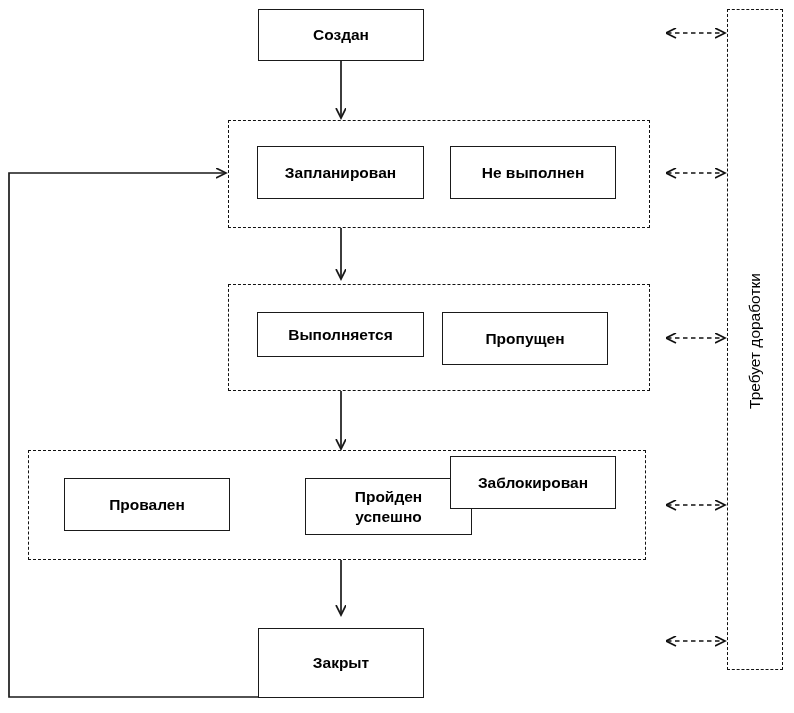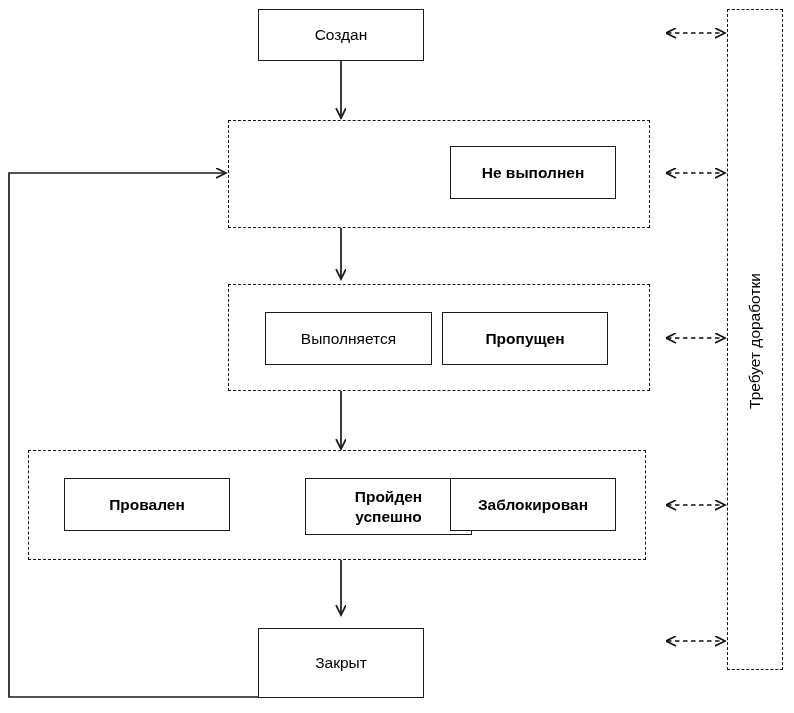--- a/index.html
+++ b/index.html
@@ -24,20 +24,21 @@
     border: 1.6px solid #1a1a1a;
     background: #ffffff;
     display: flex;
     align-items: center;
     justify-content: center;
     text-align: center;
     font-size: 15.5px;
     line-height: 1.25;
     color: #000000;
     z-index: 5;
+    font-weight: bold;
   }
   .state-box.bold {
     font-weight: bold;
   }
   .group-box {
     position: absolute;
     box-sizing: border-box;
     border: 1.7px dashed #111111;
     background: transparent;
     z-index: 2;
@@ -117,32 +118,33 @@
       <path d="M667,505 L724,505" fill="none" stroke="#111111" stroke-width="1.7" stroke-dasharray="4.5,3.5" marker-start="url(#arrowDashStart)" marker-end="url(#arrowDashEnd)"></path>
     </g>
     <g>
       <path d="M667,641 L724,641" fill="none" stroke="#111111" stroke-width="1.7" stroke-dasharray="4.5,3.5" marker-start="url(#arrowDashStart)" marker-end="url(#arrowDashEnd)"></path>
     </g>
   </svg>
 
   <div class="state-box" style="left:258px; top:9px; width:166px; height:52px;">Создан</div>
 
   <div class="group-box" style="left:228px; top:120px; width:422px; height:108px;"></div>
+  <div class="state-box" style="left:257px; top:146px; width:167px; height:53px;">Запланирован</div>
   <div class="state-box bold" style="left:450px; top:146px; width:166px; height:53px;">Не выполнен</div>
 
   <div class="group-box" style="left:228px; top:284px; width:422px; height:107px;"></div>
-  <div class="state-box" style="left:265px; top:312px; width:167px; height:53px;">Выполняется</div>
+  <div class="state-box" style="left:257px; top:312px; width:167px; height:45px;">Выполняется</div>
   <div class="state-box bold" style="left:442px; top:312px; width:166px; height:53px;">Пропущен</div>
 
   <div class="group-box" style="left:28px; top:450px; width:618px; height:110px;"></div>
   <div class="state-box bold" style="left:64px; top:478px; width:166px; height:53px;text-align:right;">Провален</div>
   <div class="state-box bold" style="left:257px; top:478px; width:167px; height:57px; flex-direction:column;margin-left:48px;">
     <span>Пройден</span>
     <span>успешно</span>
   </div>
-  <div class="state-box bold" style="left:450px; top:478px; width:166px; height:53px;">Заблокирован</div>
+  <div class="state-box bold" style="left:450px; top:456px; width:166px; height:53px;">Заблокирован</div>
 
   <div class="state-box" style="left:258px; top:628px; width:166px; height:70px;">Закрыт</div>
 
   <div class="side-box" style="left:727px; top:9px; width:56px; height:661px;"></div>
   <div class="side-label" style="left:675px; top:332px; width:160px; text-align:center;">Требует доработки</div>
 
 </div>
 
 </body></html>

